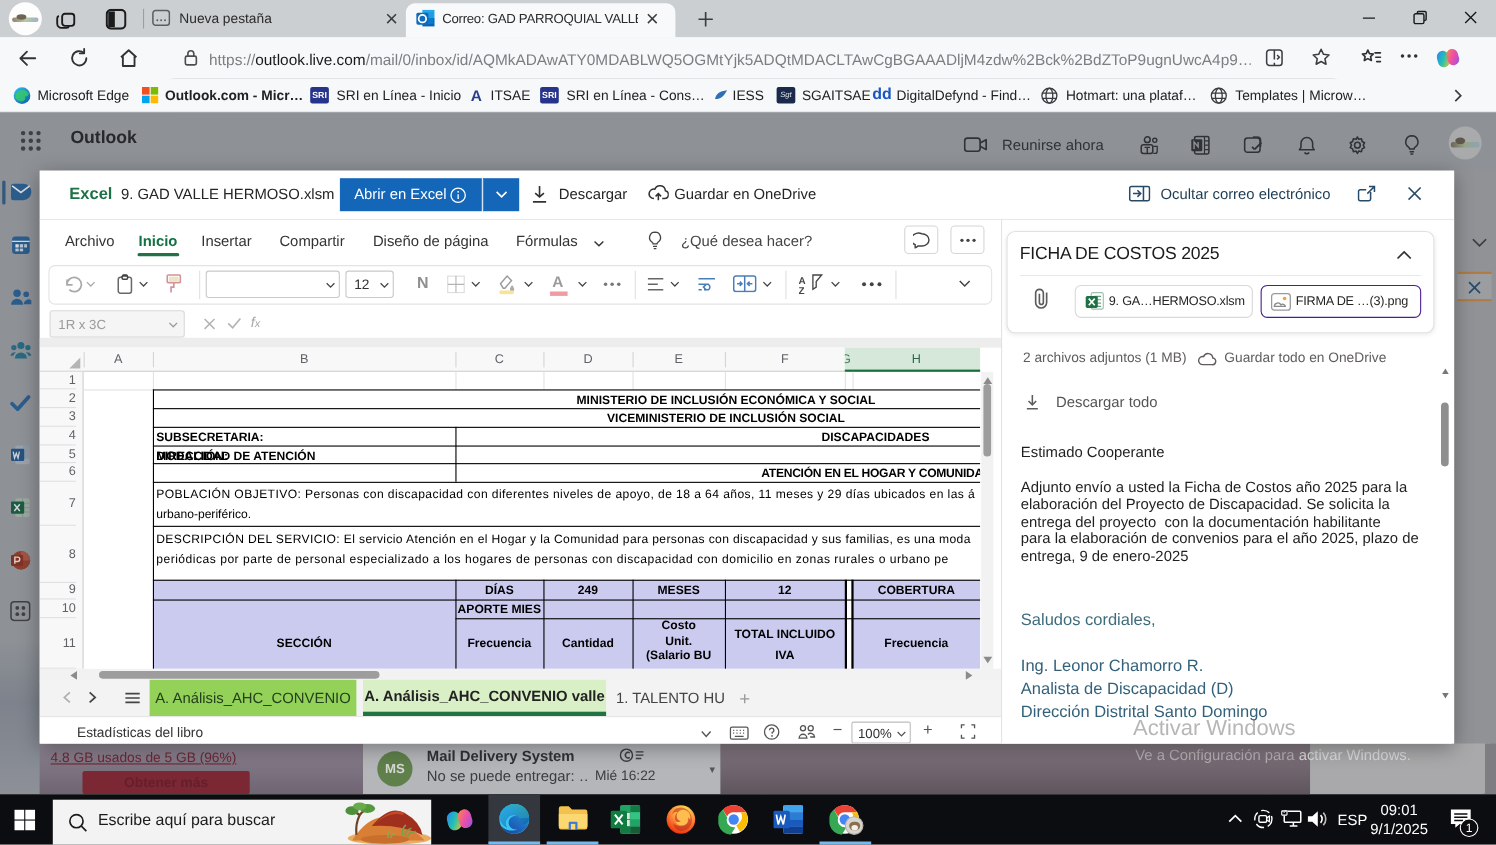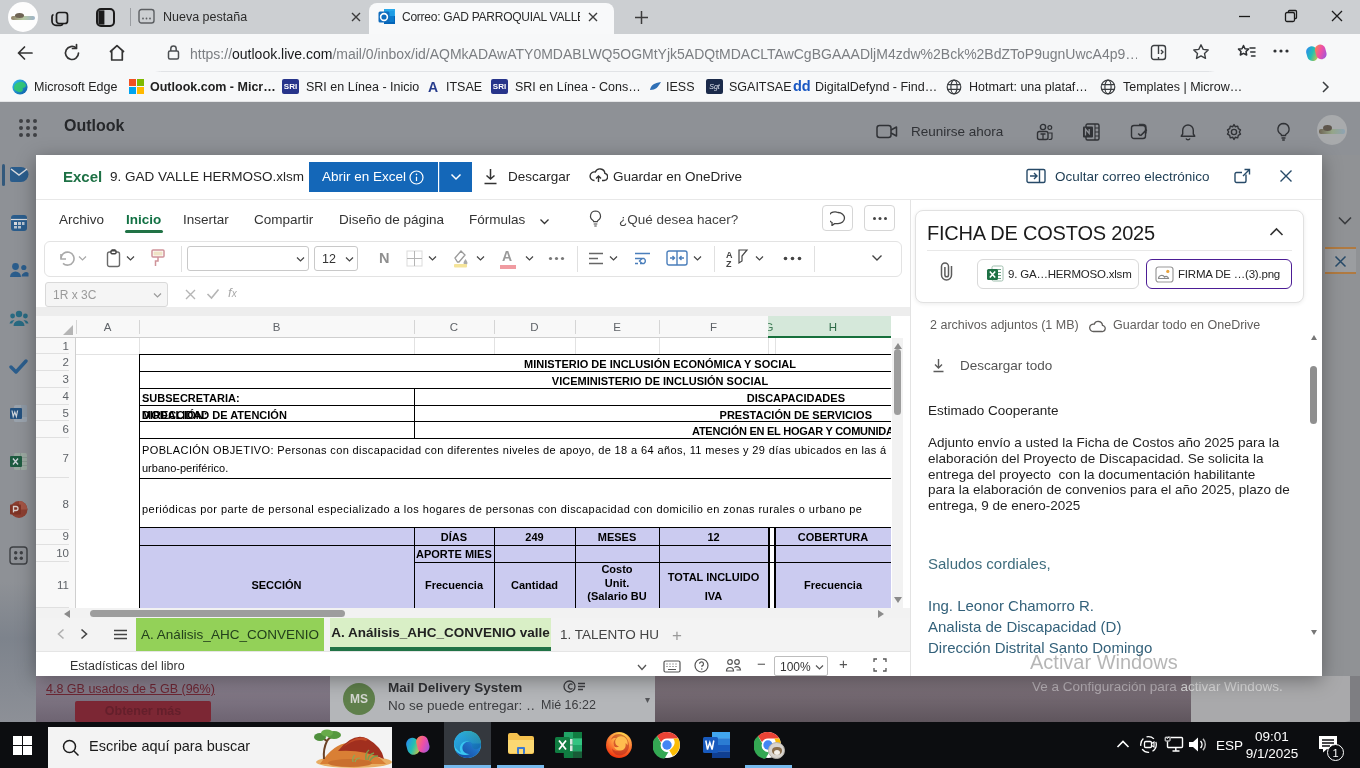--- a/index.html
+++ b/index.html
@@ -333,21 +333,21 @@
         <path d="M1.5 1.5 L11.5 11.5 M11.5 1.5 L1.5 11.5"></path>
       </svg>
   </div>
 
   <div class="abs" style="left:36px;top:574px;width:294px;height:46px;background:linear-gradient(180deg,#8b8290,#6e6472);"></div>
   <div class="abs" style="left:330px;top:574px;width:325px;height:46px;background:#b4b6b9;"></div>
   <div class="abs" style="left:655px;top:574px;width:536px;height:46px;background:linear-gradient(180deg,#837780,#5f555d);"></div>
   <div class="abs" style="left:1191px;top:574px;width:164px;height:46px;background:#a9a9ab;border-radius:0 0 10px 0;"></div>
   <div class="abs" style="left:1350px;top:574px;width:10px;height:46px;background:#7e7e82;"></div>
   <div class="abs" style="left:46px;top:580px;font-size:12.5px;color:#6d2633;text-decoration:underline;">4.8 GB usados de 5 GB (96%)</div>
-  <div class="abs" style="left:75px;top:599px;width:136px;height:21px;background:#7c2734;border-radius:2px;color:#641f2b;font-size:12.5px;font-weight:bold;text-align:center;line-height:21px;">Obtener más</div>
+  <div class="abs" style="left:75px;top:599px;width:152px;height:21px;background:#7c2734;border-radius:2px;color:#641f2b;font-size:12.5px;font-weight:bold;text-align:center;line-height:21px;">Obtener más</div>
   <div class="abs" style="left:343px;top:581px;width:32px;height:32px;border-radius:50%;background:#5f7f4b;color:#d6d8d2;font-size:12px;font-weight:bold;text-align:center;line-height:32px;">MS</div>
   <div class="abs" style="left:388px;top:578px;font-size:13.5px;font-weight:bold;color:#303134;">Mail Delivery System</div>
   <div class="abs" style="left:388px;top:596px;width:148px;overflow:hidden;white-space:nowrap;font-size:13.5px;color:#3c3d40;">No se puede entregar: …</div>
   <div class="abs" style="left:541px;top:596px;font-size:12.5px;color:#3c3d40;">Mié 16:22</div>
   <svg class="abs" style="left:563px;top:578px;" width="24" height="13" viewBox="0 0 24 13" fill="none" stroke="#3c3d40" stroke-width="1.3">
       <circle cx="6.5" cy="6.5" r="5.5"></circle>
       <path d="M4 6.5 h5 M6.5 4 v5" opacity="0"></path>
       <path d="M9.5 4.5 a2.5 2.5 0 1 0 0 4"></path>
       <path d="M15 3.5 h7 M15 6.5 h7 M15 9.5 h5"></path>
     </svg>
@@ -602,25 +602,25 @@
     <div class="abs" style="left:539px;top:211px;width:1px;height:81px;background:#000;"></div>
     <div class="abs" style="left:623px;top:211px;width:1px;height:81px;background:#000;"></div>
     <div class="abs" style="left:732px;top:211px;width:1.5px;height:81px;background:#000;"></div>
     <div class="abs" style="left:738px;top:211px;width:1.5px;height:81px;background:#000;"></div>
 
     <div class="ct b" style="left:303px;top:41px;width:642px;text-align:center;">MINISTERIO DE INCLUSIÓN ECONÓMICA Y SOCIAL</div>
     <div class="ct b" style="left:303px;top:58px;width:642px;text-align:center;">VICEMINISTERIO DE INCLUSIÓN SOCIAL</div>
     <div class="ct b" style="left:106px;top:75px;">SUBSECRETARIA:</div>
     <div class="ct b" style="left:409px;top:75px;width:400px;text-align:right;">DISCAPACIDADES</div>
     <div class="ct b" style="left:106px;top:92px;">DIRECCIÓN:</div>
-    <div class="ct b" style="left:436px;top:92px;width:400px;text-align:right;">PRESTACIÓN DE SERVICIOS</div>
     <div class="ct b" style="left:106px;top:92px;">MODALIDAD DE ATENCIÓN</div>
     <div class="ct b" style="left:656px;top:108px;width:199px;overflow:hidden;letter-spacing:-0.25px;">ATENCIÓN EN EL HOGAR Y COMUNIDAD</div>
     <div class="ct" style="left:106px;top:127px;width:749px;overflow:hidden;white-space:nowrap;letter-spacing:0.38px;">POBLACIÓN OBJETIVO: Personas con discapacidad con diferentes niveles de apoyo, de 18 a 64 años, 11 meses y 29 días ubicados en las á</div>
     <div class="ct" style="left:106px;top:145px;">urbano-periférico.</div>
+    <div class="ct" style="left:106px;top:168px;width:749px;overflow:hidden;white-space:nowrap;letter-spacing:0.33px;">DESCRIPCIÓN DEL SERVICIO: El servicio Atención en el Hogar y la Comunidad para personas con discapacidad y sus familias, es una moda</div>
     <div class="ct" style="left:106px;top:186px;width:749px;overflow:hidden;white-space:nowrap;letter-spacing:0.45px;">periódicas por parte de personal especializado a los hogares de personas con discapacidad con domicilio en zonas rurales o urbano pe</div>
     <div class="ct b" style="left:378px;top:214px;width:80px;text-align:center;">DÍAS</div>
     <div class="ct b" style="left:458px;top:214px;width:81px;text-align:center;">249</div>
     <div class="ct b" style="left:539px;top:214px;width:84px;text-align:center;">MESES</div>
     <div class="ct b" style="left:623px;top:214px;width:109px;text-align:center;">12</div>
     <div class="ct b" style="left:739px;top:214px;width:116px;text-align:center;">COBERTURA</div>
     <div class="ct b" style="left:380px;top:231px;width:304px;">APORTE MIES</div>
     <div class="ct b" style="left:103px;top:262px;width:275px;text-align:center;">SECCIÓN</div>
     <div class="ct b" style="left:378px;top:262px;width:80px;text-align:center;">Frecuencia</div>
     <div class="ct b" style="left:458px;top:262px;width:81px;text-align:center;">Cantidad</div>
@@ -681,21 +681,21 @@
         </svg>
     </div>
     <div class="abs" style="left:803px;top:339px;font-size:15px;color:#555;">+</div>
     <svg class="abs" style="left:837px;top:342px;" width="14" height="14" viewBox="0 0 14 14" fill="none" stroke="#555" stroke-width="1.3">
         <path d="M1 4 V1 H4 M10 1 H13 V4 M13 10 V13 H10 M4 13 H1 V10"></path>
       </svg>
   </div>
   <div id="emailpanel" class="abs" style="left:874px;top:45px;width:412px;height:476px;background:#fff;border-left:1px solid #e3e3e3;">
 
     <div class="abs" style="left:4px;top:10px;width:389px;height:93px;background:#fff;border:1px solid #e1e1e1;border-radius:8px;box-shadow:0 1px 4px rgba(0,0,0,.08);"></div>
-    <div class="abs" style="left:16px;top:22px;font-size:20px;letter-spacing:-0.2px;font-weight:500;color:#1b1b1b;">FICHA DE COSTOS 2025</div>
+    <div class="abs" style="left:16px;top:22px;font-size:16px;letter-spacing:-0.2px;font-weight:500;color:#1b1b1b;">FICHA DE COSTOS 2025</div>
     <svg class="abs" style="left:358px;top:27px;" width="15" height="10" viewBox="0 0 15 10" fill="none" stroke="#333" stroke-width="1.6">
         <path d="M1.5 8 L7.5 2 L13.5 8"></path>
       </svg>
     <div class="abs" style="left:16px;top:50px;width:365px;height:1px;background:#e8e8e8;"></div>
 
     <svg class="abs" style="left:27px;top:61px;" width="17" height="20" viewBox="0 0 17 20" fill="none" stroke="#5c5c5c" stroke-width="1.5">
         <path d="M13.5 5 v9 a5 5 0 0 1 -10 0 V5.5 a3.5 3.5 0 0 1 7 0 V14 a1.8 1.8 0 0 1 -3.6 0 V6"></path>
       </svg>
 
     <div class="abs" style="left:66px;top:59px;width:162px;height:30px;border:1px solid #d9d9d9;border-radius:6px;white-space:nowrap;overflow:hidden;">

